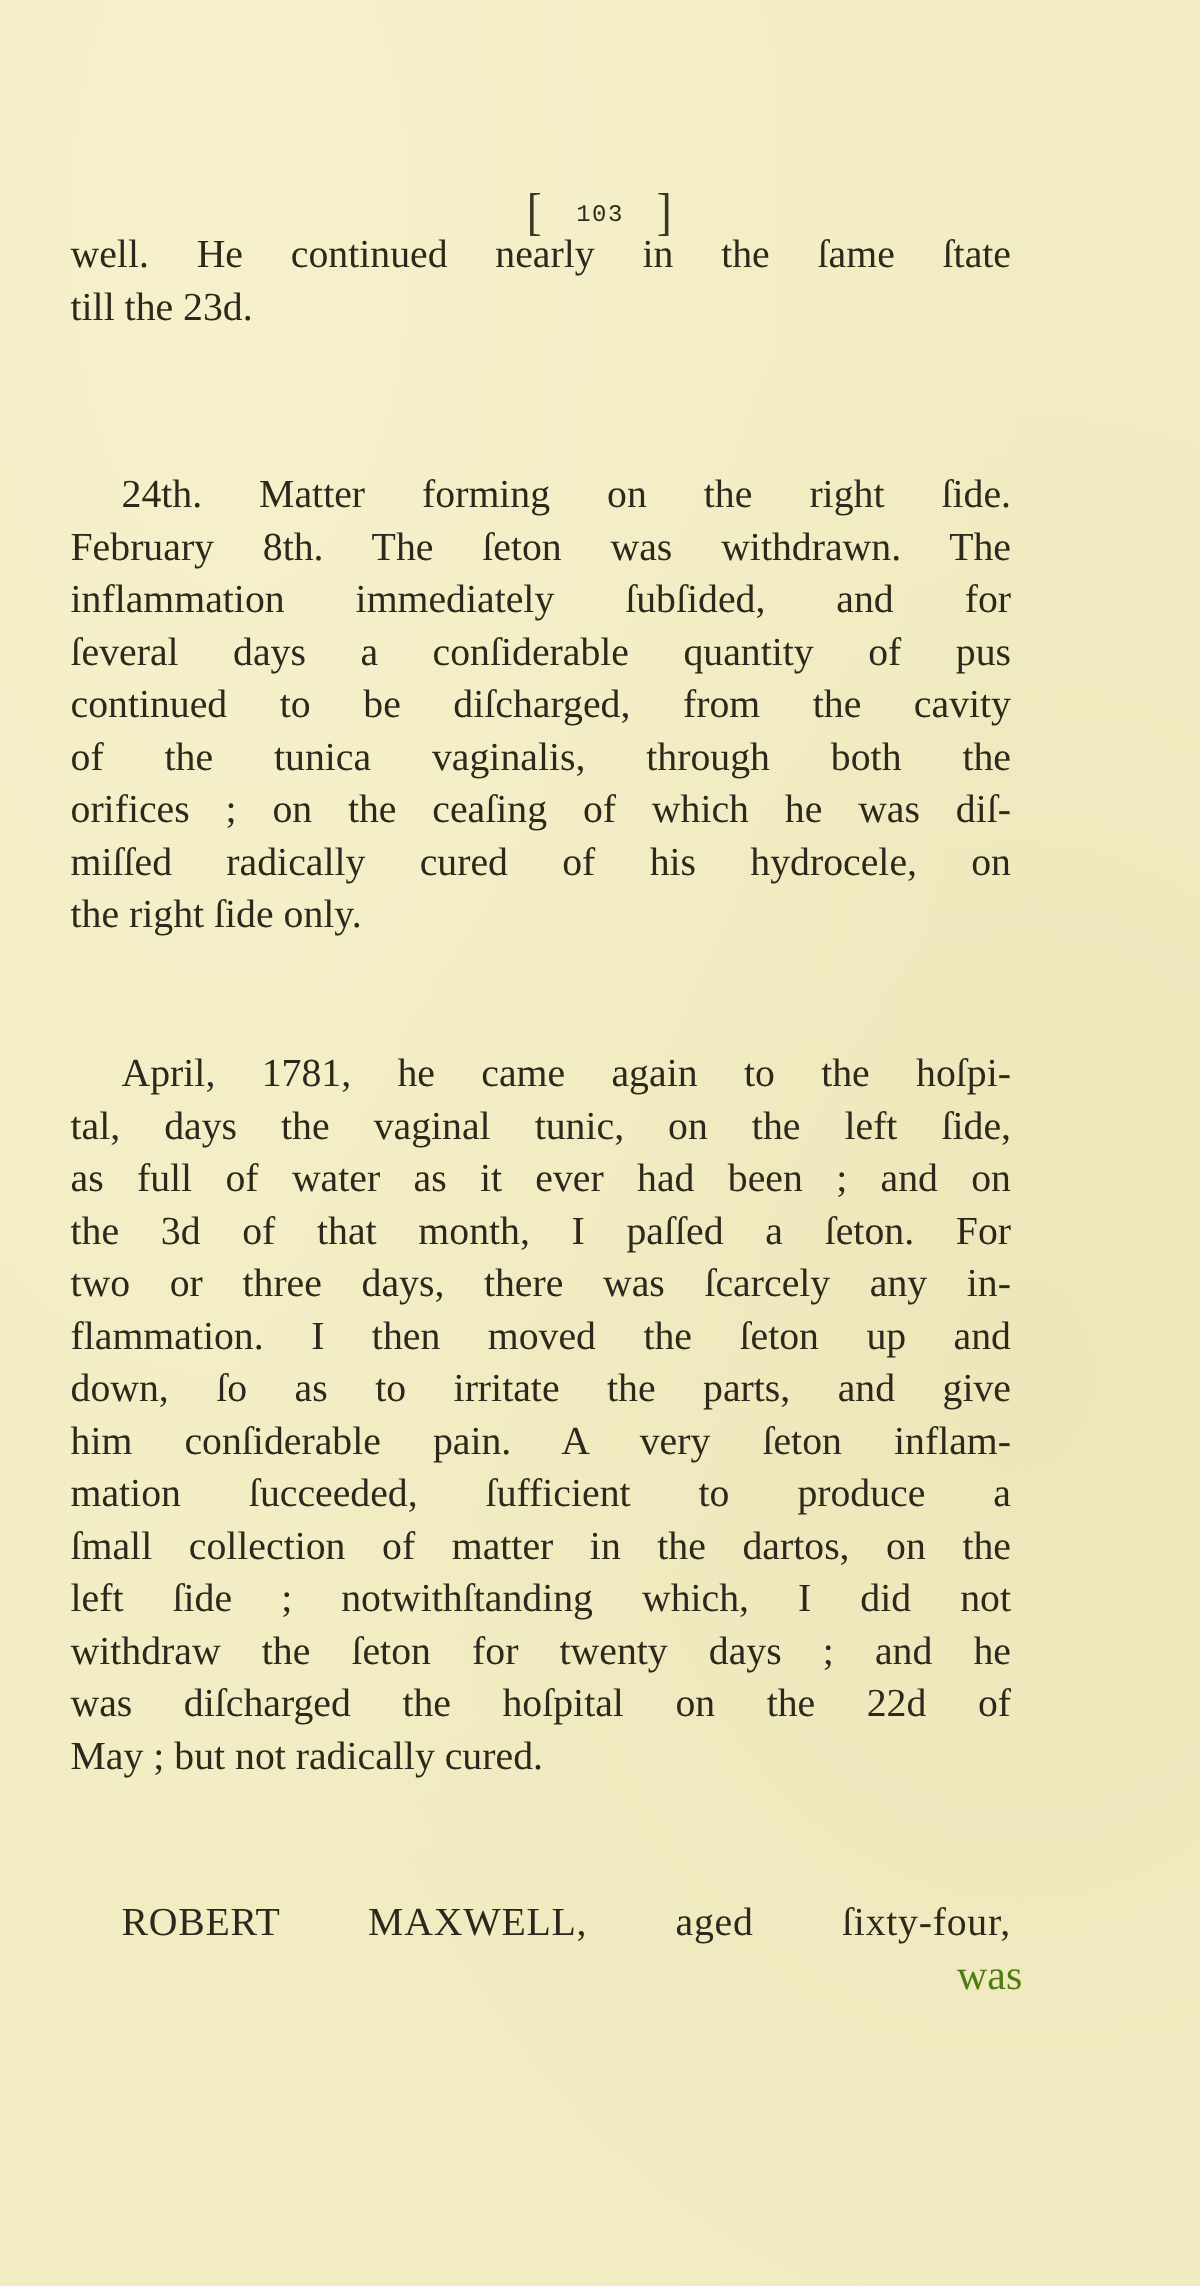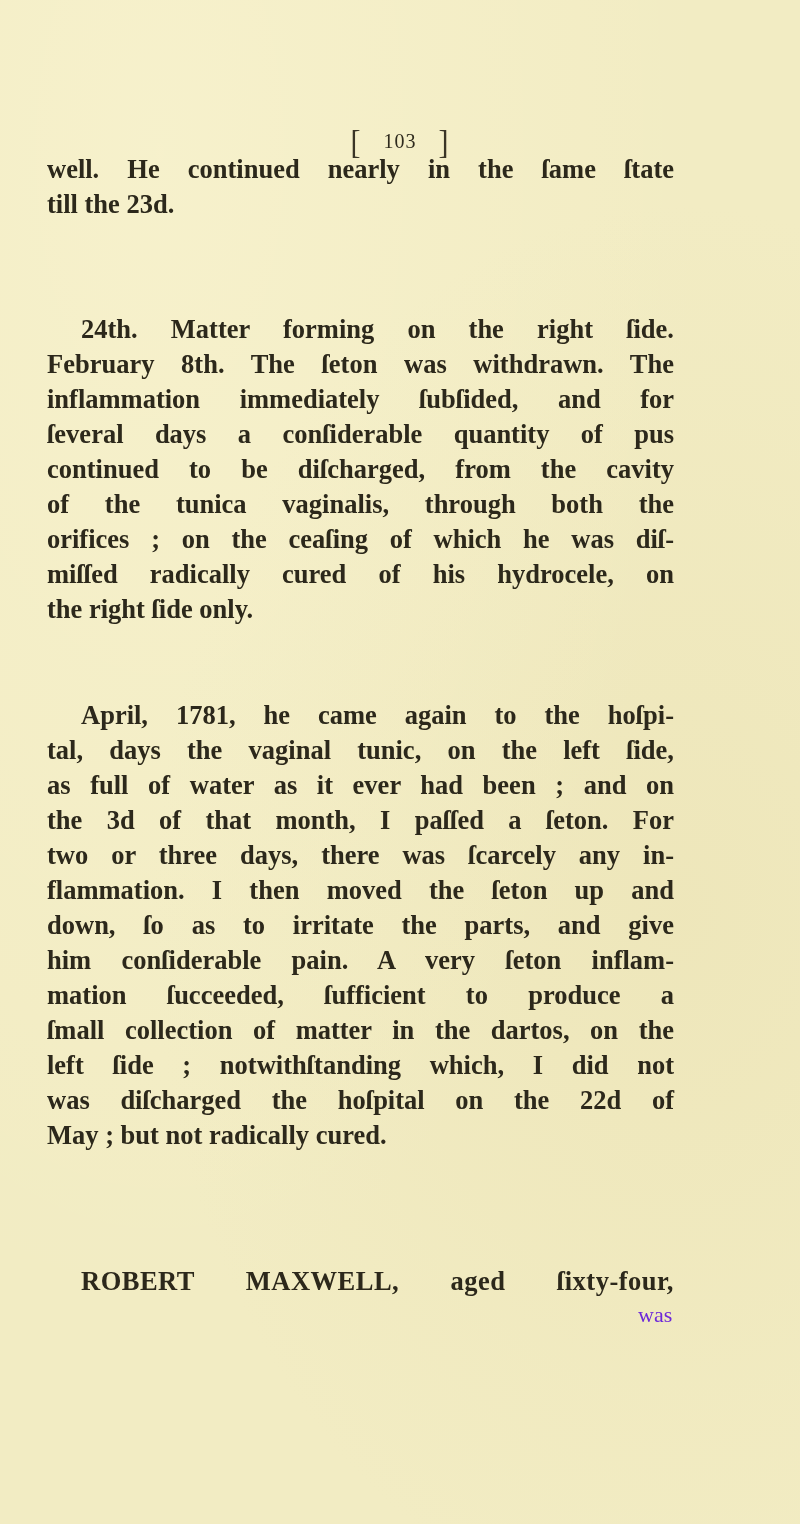--- a/index.html
+++ b/index.html
@@ -35,58 +35,58 @@
     }
     .page-number .bracket {
       display: inline-block;
       font-size: 30px;
       transform: scaleY(1.15);
       color: #3A3526;
     }
     .page-number .num {
       display: inline-block;
       margin: 0 22px;
-      font-size: 20px;
+      font-size: 16px;
       position: relative;
       top: -4px;
+      font-family: Liberation Mono, monospace;
     }
     .text-block {
       position: absolute;
       left: 47px;
       width: 627px;
       font-size: 26.5px;
       line-height: 35px;
       text-align: justify;
       text-align-last: left;
       margin: 0;
     }
     .line {
       display: block;
       white-space: nowrap;
       text-align: justify;
       text-align-last: justify;
       height: 35px;
-      font-weight: bold;
     }
     .line.last {
       text-align-last: left;
     }
     .indent {
       padding-left: 34px;
     }
     .p1 { top: 152px; }
     .p2 { top: 312px; }
     .p3 { top: 698px; }
     .p4 { top: 1264px; }
     .catchword {
       position: absolute;
       top: 1302px;
       left: 638px;
-      font-size: 22px;
-      color: #6d28d9;
+      font-size: 28px;
+      color: #4d7c0f;
       font-family: Liberation Serif, serif;
     }
     .smallcaps-name {
       letter-spacing: 0.5px;
     }
   </style>
 </head>
 <body>
 
 <div class="page">
@@ -117,20 +117,21 @@
     <span class="line">tal, days the vaginal tunic, on the left ſide,</span>
     <span class="line">as full of water as it ever had been ;  and on</span>
     <span class="line">the 3d of that month, I paſſed a ſeton. For</span>
     <span class="line">two or three days, there was ſcarcely any in-</span>
     <span class="line">flammation. I then moved the ſeton up and</span>
     <span class="line">down, ſo as to irritate the parts, and give</span>
     <span class="line">him conſiderable pain. A very ſeton inflam-</span>
     <span class="line">mation ſucceeded, ſufficient to produce a</span>
     <span class="line">ſmall collection of matter in the dartos, on the</span>
     <span class="line">left ſide ;  notwithſtanding which, I did not</span>
+    <span class="line">withdraw the ſeton for twenty days ;  and he</span>
     <span class="line">was diſcharged the hoſpital on the 22d of</span>
     <span class="line last">May ;  but not radically cured.</span>
   </div>
 
   <div class="text-block p4">
     <span class="line indent smallcaps-name">ROBERT MAXWELL, aged ſixty-four,</span>
   </div>
 
   <div class="catchword">was</div>
 

